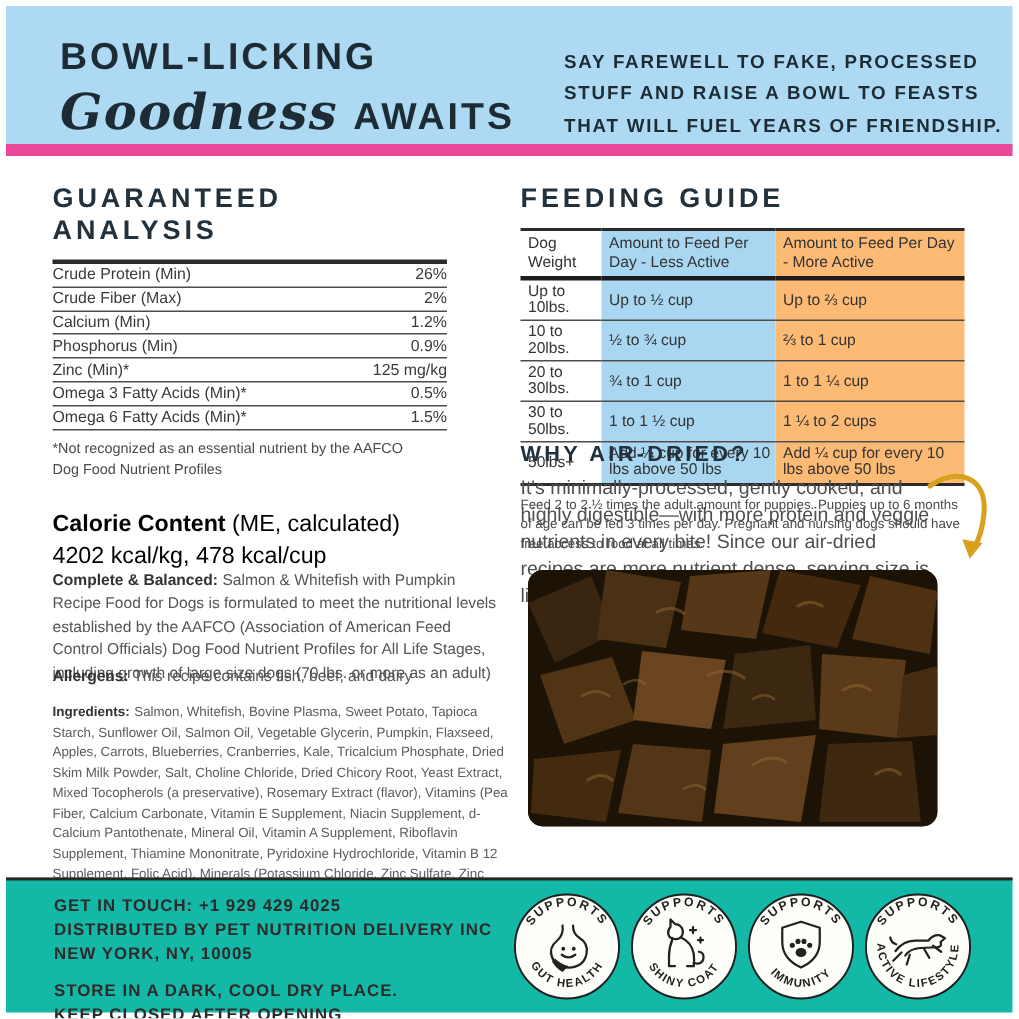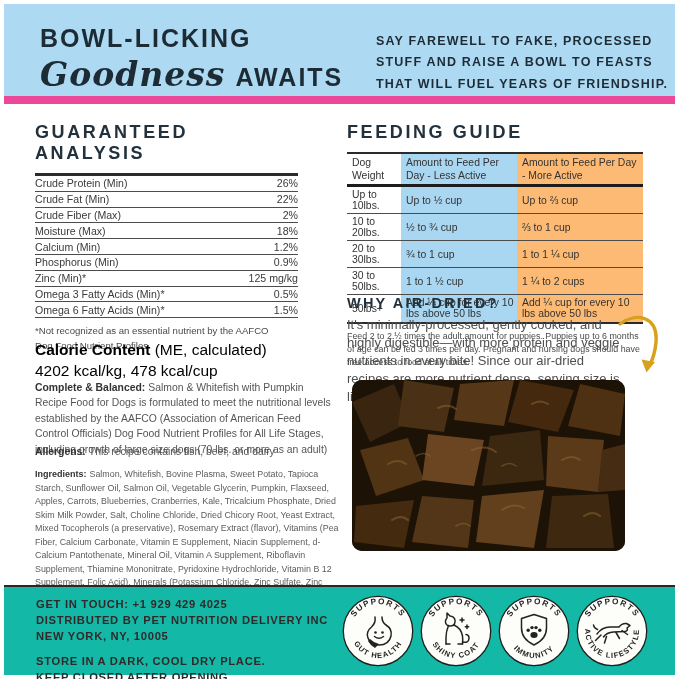--- a/index.html
+++ b/index.html
@@ -101,30 +101,22 @@
   </div>
 
   <div class="ga">
     <div class="sec-h">GUARANTEED ANALYSIS</div>
     <div class="ga-table">
       <div class="ga-row">
           <span>Crude Protein (Min)</span>
           <span class="v">26%</span>
         </div>
       <div class="ga-row">
-          <span>Crude Fat (Min)</span>
-          <span class="v">22%</span>
-        </div>
-      <div class="ga-row">
           <span>Crude Fiber (Max)</span>
           <span class="v">2%</span>
-        </div>
-      <div class="ga-row">
-          <span>Moisture (Max)</span>
-          <span class="v">18%</span>
         </div>
       <div class="ga-row">
           <span>Calcium (Min)</span>
           <span class="v">1.2%</span>
         </div>
       <div class="ga-row">
           <span>Phosphorus (Min)</span>
           <span class="v">0.9%</span>
         </div>
       <div class="ga-row">

